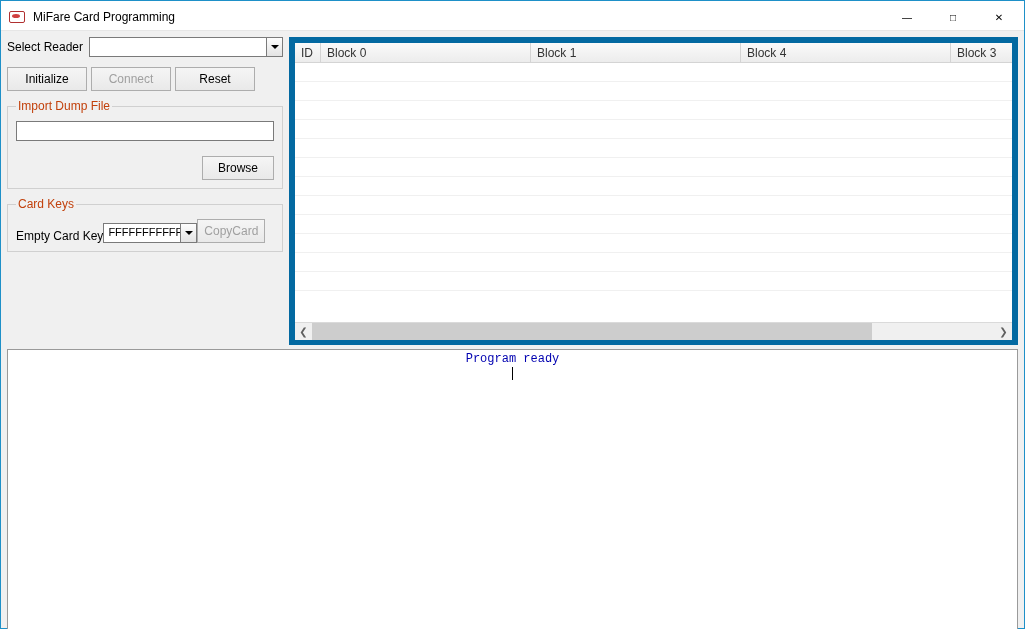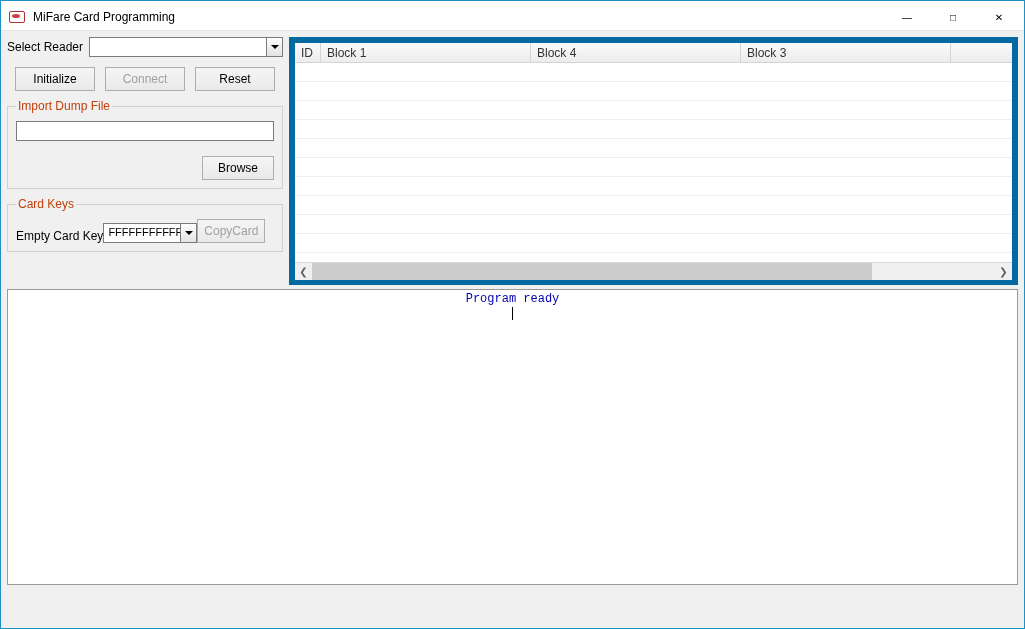--- a/index.html
+++ b/index.html
@@ -5,28 +5,28 @@
   * { box-sizing: border-box; }
   html, body { margin:0; padding:0; font-family: "Segoe UI", Tahoma, sans-serif; font-size: 12px; color:#000; background:#fff; }
   .window { width:1025px; height:629px; border:1px solid #1e90c8; background:#f0f0f0; position:relative; }
   .titlebar { height:30px; background:#fff; border-bottom:1px solid #e6e6e6; display:flex; align-items:center; padding:3px 2px 0 8px; }
   .titlebar .app-icon { width:16px; height:12px; border:1px solid #b03030; background:#fff; position:relative; margin-right:8px; border-radius:2px;}
   .titlebar .app-icon::after { content:""; position:absolute; left:2px; top:2px; width:8px; height:4px; background:#d04040; border-radius:50%; }
   .titlebar .title { flex:0 0 auto; font-size:12px; }
   .titlebar .spacer { flex:1; }
   .winbtn { width:46px; height:30px; display:flex; align-items:center; justify-content:center; font-family: "Segoe UI Symbol", sans-serif; font-size:10px;}
   .client { position:absolute; top:30px; left:0; right:0; bottom:0; padding:6px 6px 6px 6px; }
-  .top-row { display:flex; height:248px; }
+  .top-row { display:flex; height:308px; }
   .left-panel { width:276px; flex:0 0 276px; display:flex; flex-direction:column; gap:4px; }
   .row { display:flex; align-items:center; gap:6px; }
   .label { font-size:12px; }
   .combo { position:relative; background:#fff; border:1px solid #7a7a7a; height:20px; flex:1; }
   .combo .arrow-btn { position:absolute; right:0; top:0; bottom:0; width:16px; border-left:1px solid #7a7a7a; background:linear-gradient(#fdfdfd,#e3e3e3); display:flex; align-items:center; justify-content:center;}
   .combo .arrow-btn::after { content:""; border-left:4px solid transparent; border-right:4px solid transparent; border-top:4px solid #000; }
-  .btnrow { display:flex; gap:10px; margin-top:6px;justify-content:center;}
+  .btnrow { display:flex; gap:4px; margin-top:6px;}
   .btn { height:24px; border:1px solid #adadad; background:linear-gradient(#f5f5f5,#e9e9e9); font-size:12px; display:flex; align-items:center; justify-content:center; padding:0 4px; cursor:default;}
   .btn.w { width:80px; }
   .btn.disabled { color:#a0a0a0; }
   fieldset.gb { border:1px solid #d0d0d0; background:#f0f0f0; margin:4px 0 0 0; padding:8px 8px 8px 8px;}
   fieldset.gb legend { font-size:12px; padding:0 2px; color:#c2410c; }
   .textfield { background:#fff; border:1px solid #7a7a7a; height:20px; width:100%; }
   .right-pad { display:flex; justify-content:flex-end; margin-top:15px; }
   .keys-row { display:flex; align-items:flex-end; }
   .keys-row .combo { width:94px; flex:0 0 94px; }
   .keys-row .combo .val { position:absolute; left:4px; top:2px; font-size:11px; font-family: Tahoma, sans-serif;}
@@ -94,20 +94,21 @@
             <div class="btn disabled" style="width:68px">CopyCard</div>
           </div>
         </fieldset>
 
       </div>
 
       <div class="grid-wrap">
         <div class="grid-scroll">
           <div class="grid-header">
             <div class="gh" style="width:26px">ID</div>
+            <div class="gh" style="width:210px">Block 0</div>
             <div class="gh" style="width:210px">Block 1</div>
             <div class="gh" style="width:210px">Block 4</div>
             <div class="gh" style="width:210px">Block 3</div>
           </div>
           <div class="grid-body">
             <div class="grow"></div>
             <div class="grow"></div>
             <div class="grow"></div>
             <div class="grow"></div>
             <div class="grow"></div>

